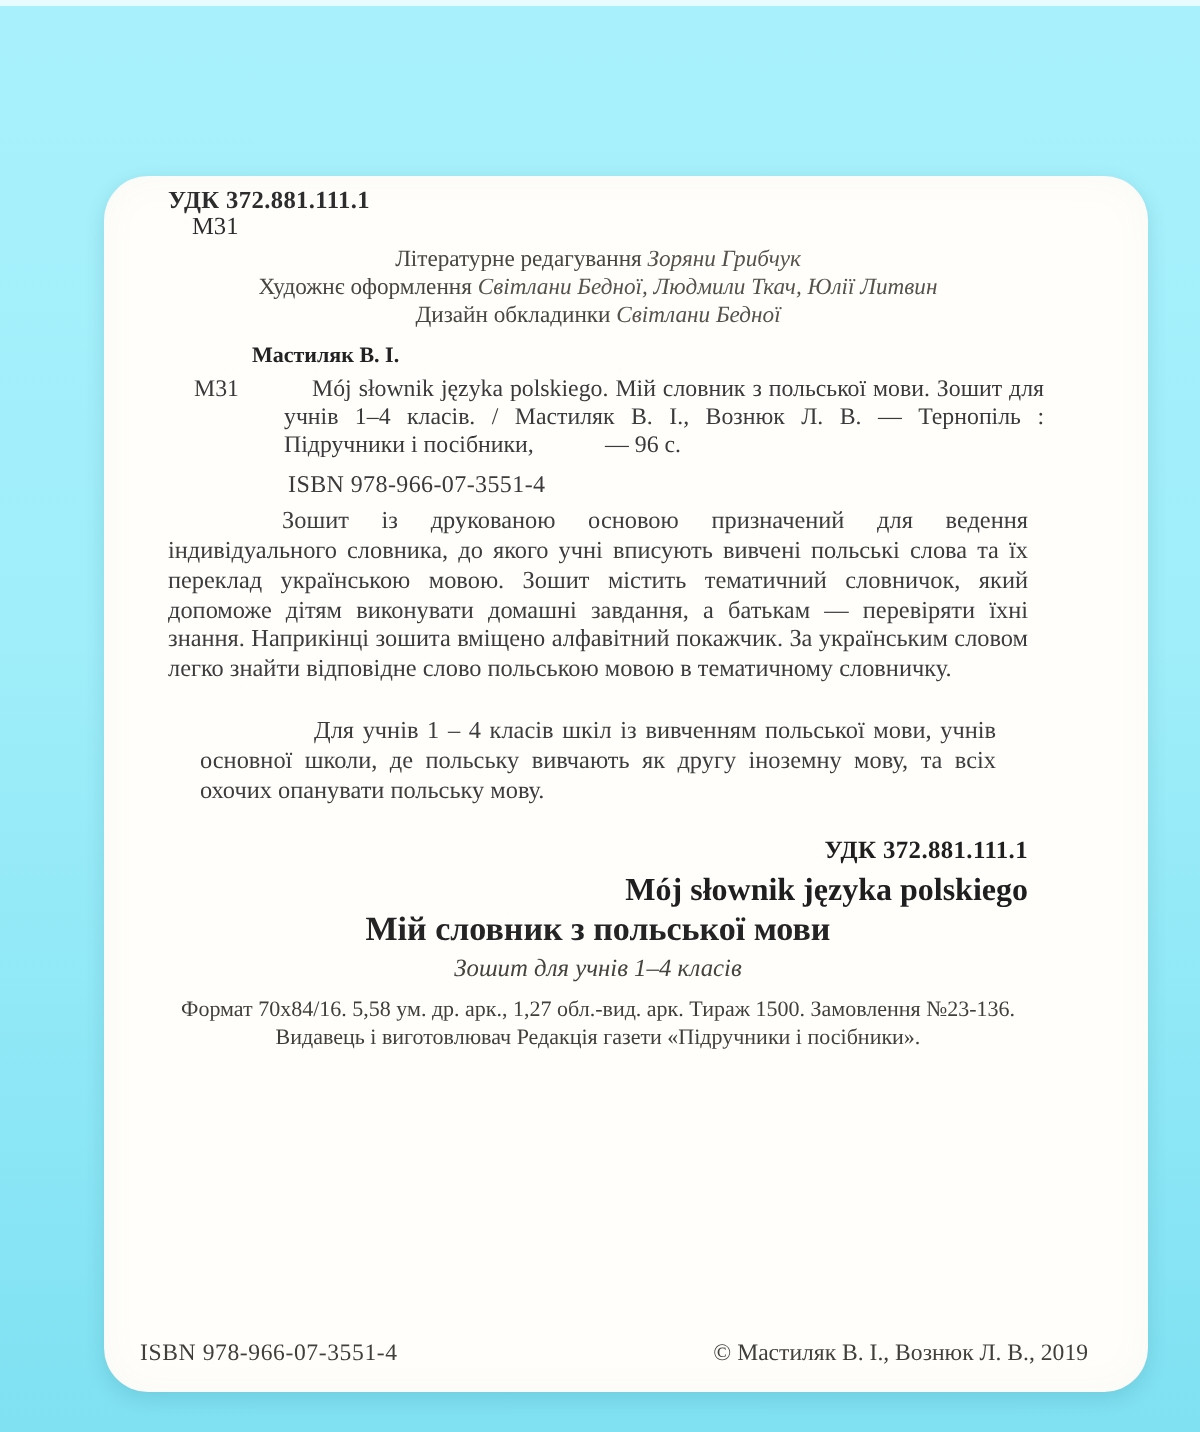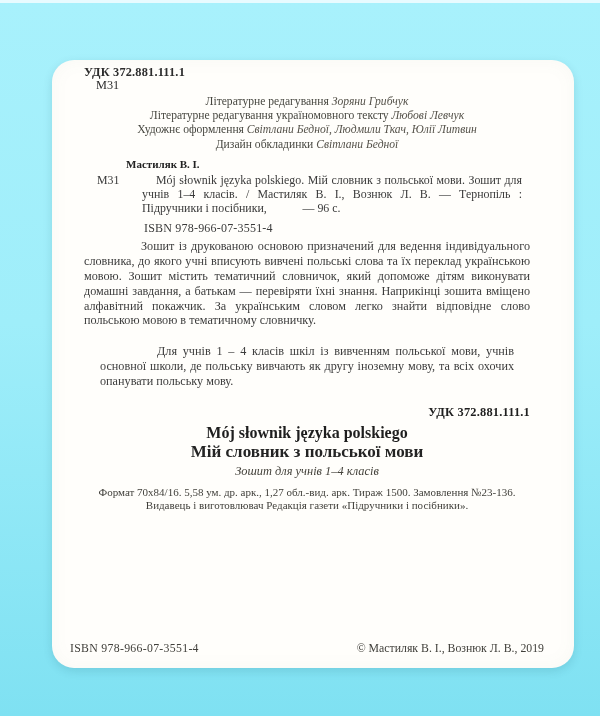--- a/index.html
+++ b/index.html
@@ -4,42 +4,42 @@
 <style>
   html,body{margin:0;padding:0;}
   body{
     width:600px;height:716px;position:relative;overflow:hidden;
     background:linear-gradient(180deg,#a8f1fc 0%,#9feefa 45%,#7fe1f2 100%);
     font-family:"Liberation Serif","DejaVu Serif",serif;
     -webkit-font-smoothing:antialiased;
   }
   .top-strip{position:absolute;top:0;left:0;width:100%;height:3px;background:#e8fbff;}
   .card{
-    position:absolute;left:52px;top:60px;width:522px;height:608px;
+    position:absolute;left:52px;top:88px;width:522px;height:608px;
     background:#fffefb;border-radius:22px;box-sizing:border-box;
-    padding:5px 44px 0 32px;
+    padding:5px 60px 0 32px;
     box-shadow:0 3px 10px rgba(0,70,90,.14), inset 0 0 18px rgba(120,130,120,.05);
     color:#3a3a3a;
   }
   .udk-top{font-size:12.3px;line-height:14px;font-weight:600;color:#2d2d2d;letter-spacing:.2px;}
   .m31-top{font-size:12.3px;line-height:13px;margin-left:12px;color:#2d2d2d;}
   .credits{margin-top:3px;text-align:center;font-size:11.6px;line-height:14.2px;color:#474740;}
   .credits .names{font-style:italic;color:#55524a;}
   .author-heading{margin:6px 0 0 42px;font-weight:bold;font-size:11px;line-height:13px;color:#222;}
   .catalog{position:relative;margin:2px 0 0 58px;width:380px;font-size:11.9px;line-height:14.2px;
            text-align:justify;text-indent:14px;}
   .catalog .entry-code{position:absolute;left:-45px;top:0;text-indent:0;}
   .isbn1{margin:7px 0 0 60px;font-size:12px;line-height:13px;letter-spacing:.2px;}
   .annotation{margin-top:4px;font-size:12.2px;line-height:14.8px;text-align:justify;text-indent:57px;color:#3c3c3c;}
   .annotation.p2{margin-top:0;}
   .udk-bottom{margin-top:4px;text-align:right;font-weight:bold;font-size:12.4px;line-height:14px;color:#1f1f1f;letter-spacing:.2px;}
   .edition-label{margin-top:10px;text-align:center;font-size:12.2px;line-height:14px;color:#3d3d3d;}
   .authors-line{margin-top:8px;text-align:center;font-size:13.4px;line-height:16px;color:#333;}
   .authors-line .surname{font-weight:bold;color:#222;}
-  .title-pl{margin-top:4px;text-align:center;font-weight:bold;font-size:16px;line-height:19px;color:#1e1e1e;}
+  .title-pl{margin-top:4px;text-align:right;font-weight:bold;font-size:16px;line-height:19px;color:#1e1e1e;}
   .title-uk{margin-top:2px;text-align:center;font-weight:bold;font-size:17px;line-height:15px;color:#242424;}
   .subtitle{margin-top:5px;text-align:center;font-style:italic;font-size:12.4px;line-height:15px;color:#45433c;}
   .format-line,.publisher-line{text-align:center;font-size:11px;line-height:13.5px;color:#403f3a;}
   .format-line{margin-top:7px;}
   .footer-row{
     position:absolute;left:18px;right:30px;bottom:12px;
     display:flex;justify-content:space-between;align-items:baseline;
     font-size:11.8px;color:#403f3a;
   }
   .footer-row .isbn2{letter-spacing:.3px;}
@@ -49,21 +49,20 @@
 
 <div class="top-strip"></div>
 
 <div class="card">
 
   <div class="udk-top">УДК 372.881.111.1</div>
   <div class="m31-top">М31</div>
 
   <div class="credits">
     <div class="credit-line"><span class="role">Літературне редагування </span><span class="names">Зоряни Грибчук</span></div>
-    <div class="credit-line"><span class="role">Літературне редагування україномовного тексту </span><span class="names">Любові Левчук</span></div>
     <div class="credit-line"><span class="role">Художнє оформлення </span><span class="names">Світлани Бедної, Людмили Ткач, Юлії Литвин</span></div>
     <div class="credit-line"><span class="role">Дизайн обкладинки </span><span class="names">Світлани Бедної</span></div>
   </div>
 
   <div class="author-heading">Мастиляк В. І.</div>
 
   <div class="catalog">
     <span class="entry-code">М31</span><span>Mój słownik języka polskiego. Мій словник з польської мови. Зошит для учнів 1–4 класів. / Мастиляк В. І., Вознюк Л. В. — Тернопіль : Підручники і посібники,&nbsp;&nbsp;&nbsp;&nbsp;&nbsp;&nbsp;&nbsp;&nbsp;&nbsp;&nbsp;&nbsp;&nbsp;— 96 с.</span>
   </div>
 

